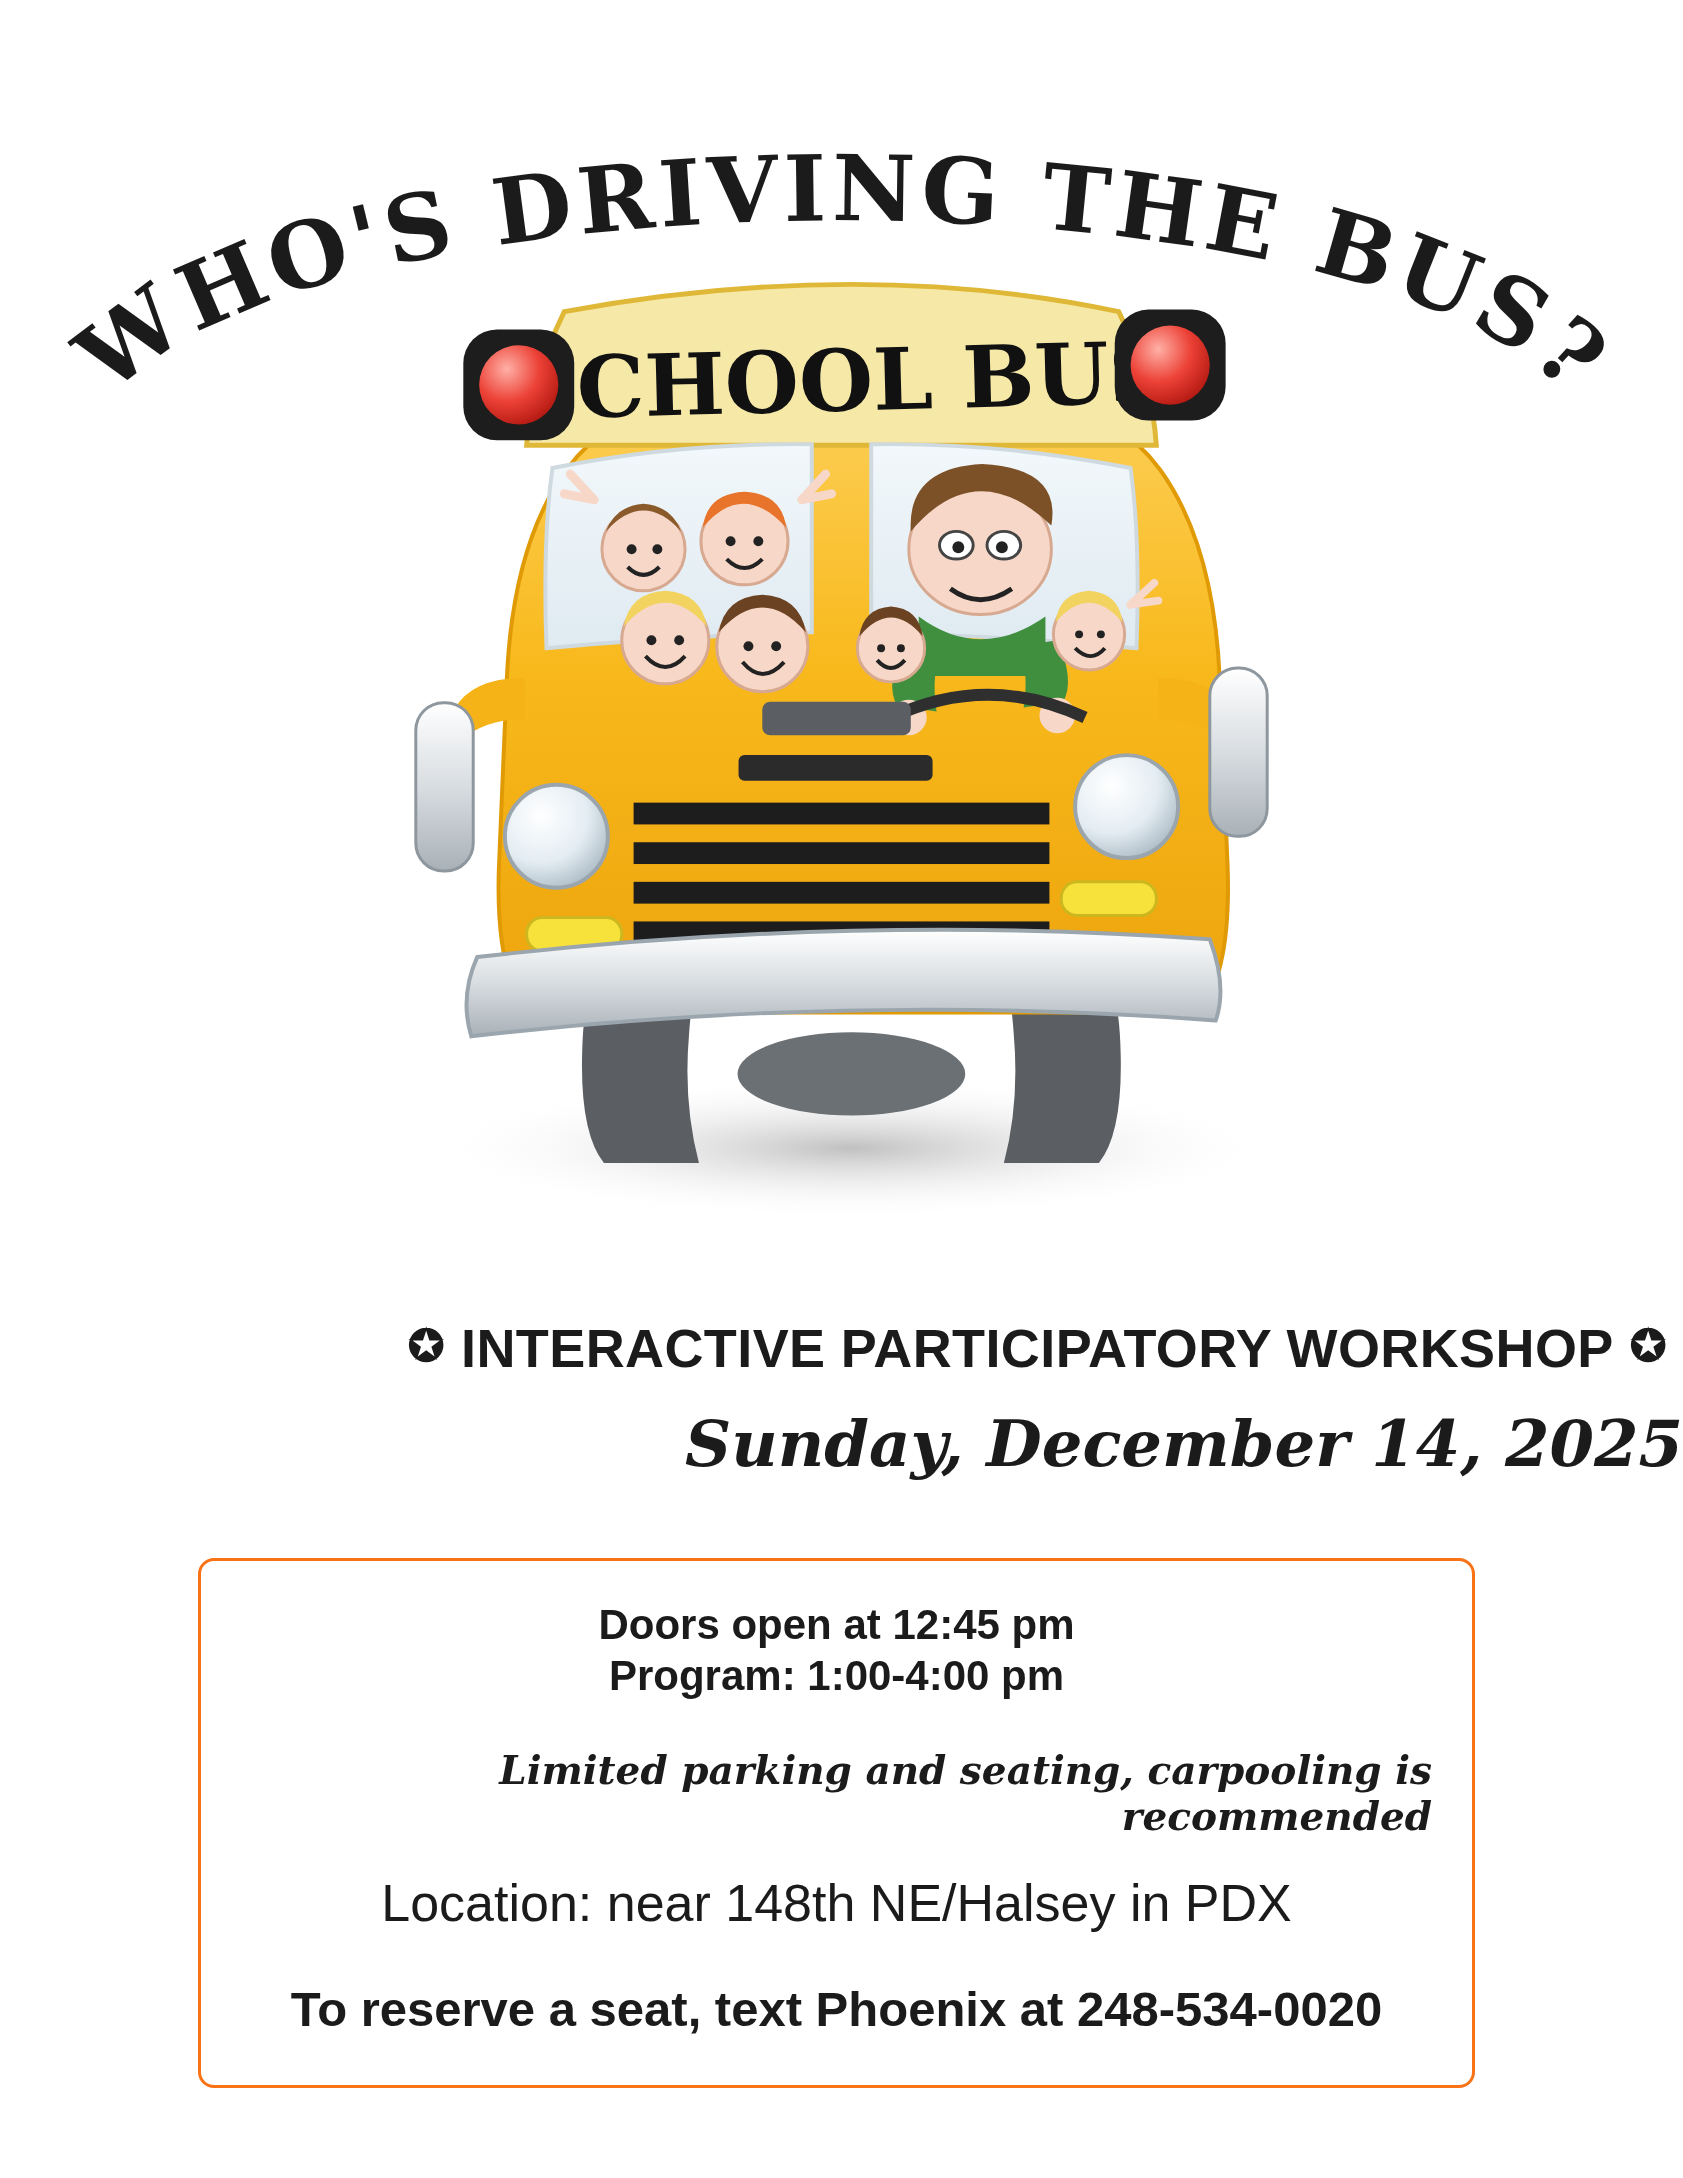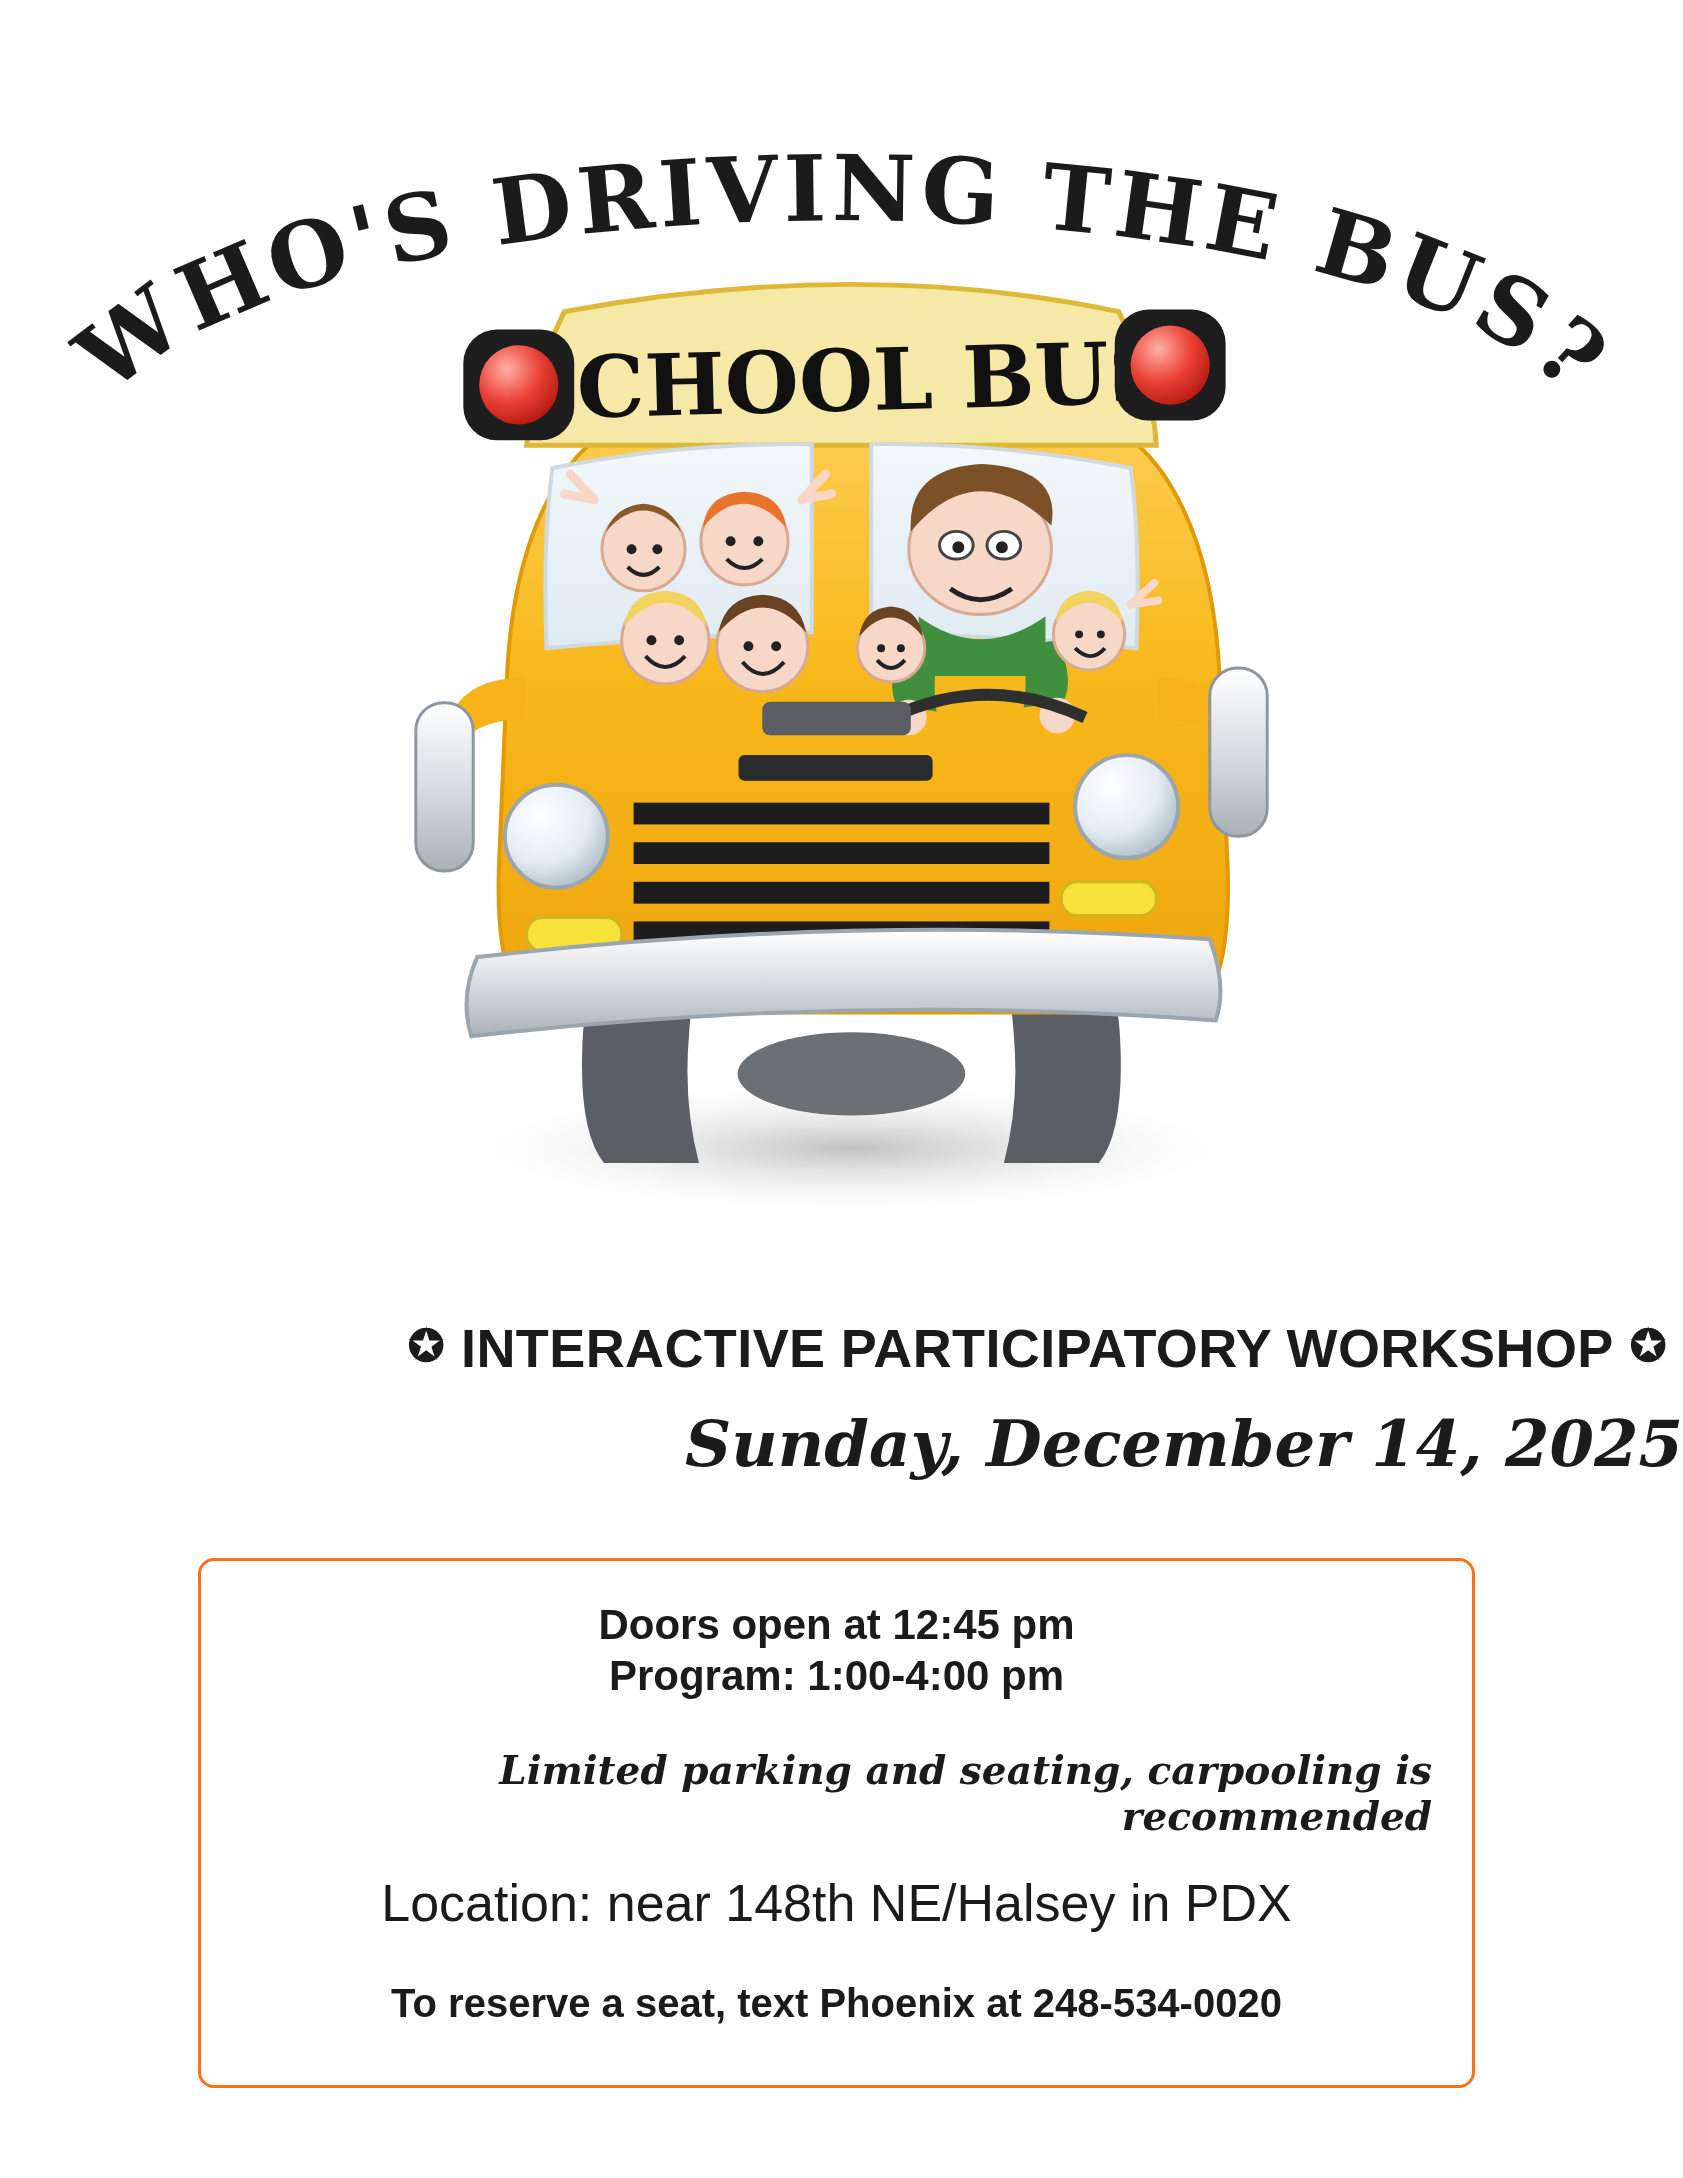--- a/index.html
+++ b/index.html
@@ -117,21 +117,21 @@
     text-align: right;
   }
   .d-regular {
     margin-top: 34px;
     font-size: 52px;
     font-weight: 400;
     color: #1b1b1b;
   }
   .d-reserve {
     margin-top: 48px;
-    font-size: 40px;
+    font-size: 49px;
     font-weight: 700;
     color: #1b1b1b;
   }
 </style>
 </head>
 <body>
 
 <div class="page">
 
   <div class="headline-wrap">

